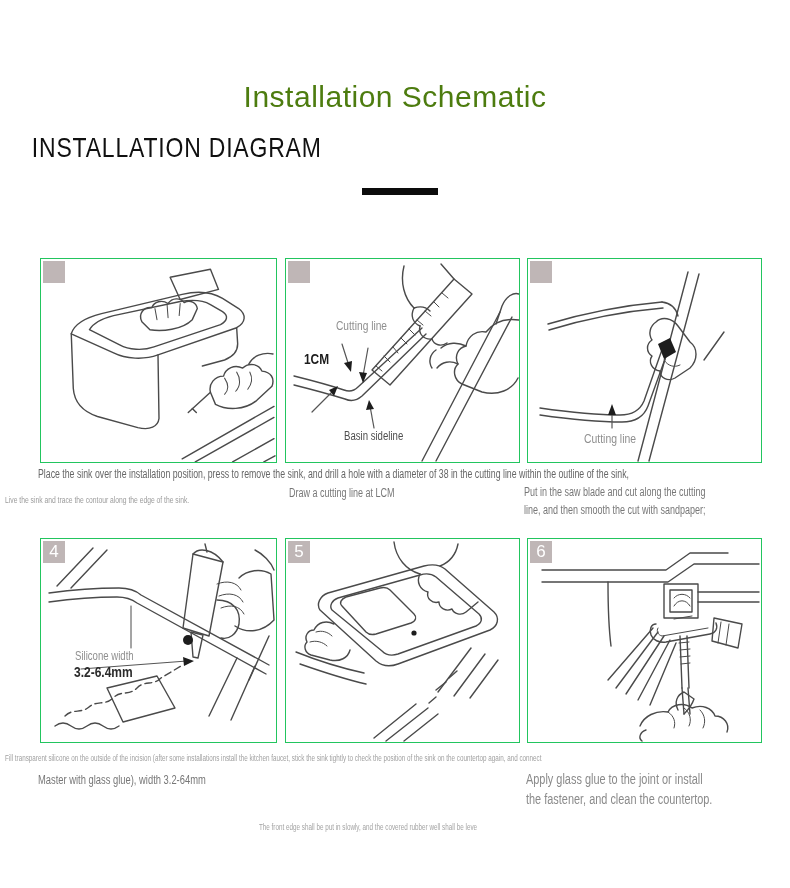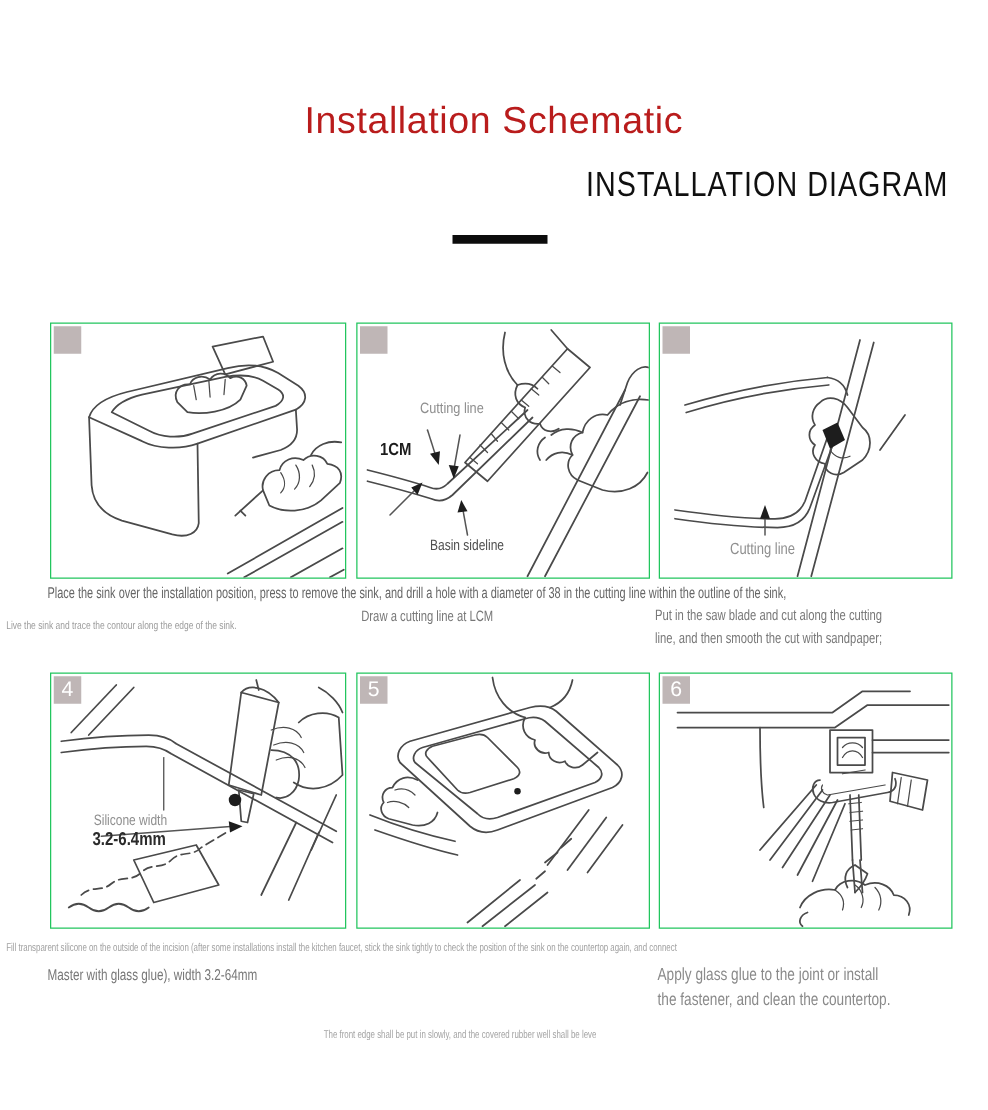--- a/index.html
+++ b/index.html
@@ -1,22 +1,22 @@
 <!DOCTYPE html>
 <html><head>
 <meta charset="utf-8">
 <style>
   html,body{margin:0;padding:0;background:#fff;}
   .page{position:relative;width:790px;height:888px;background:#ffffff;overflow:hidden;
         font-family:"Liberation Sans",sans-serif;}
 
   
   .title{position:absolute;left:0;right:0;top:80px;text-align:center;
-         font-size:30px;font-weight:400;color:#b91c1c;letter-spacing:.5px;}
-  .subtitle{position:absolute;left:0;right:0;top:132px;text-align:right;
+         font-size:30px;font-weight:400;color:#4d7c0f;letter-spacing:.5px;}
+  .subtitle{position:absolute;left:0;right:0;top:132px;text-align:left;
             font-size:28px;font-weight:400;color:#101010;}
   .subtitle span{display:inline-block;transform:scaleX(.82);transform-origin:center;letter-spacing:1px;}
   .divider{position:absolute;left:362px;top:188px;width:76px;height:7px;background:#0c0c0c;}
 
   
   .panel{position:absolute;height:203px;border:1px solid #22c55e;background:#fff;}
   .r1{top:258px;} .r2{top:538px;}
   .c1{left:40px;width:235px;} .c2{left:285px;width:233px;} .c3{left:527px;width:233px;}
   .panel svg{position:absolute;left:0;top:0;width:100%;height:100%;}
   .badge{position:absolute;left:2px;top:2px;width:22px;height:22px;background:#bfb6b6;

